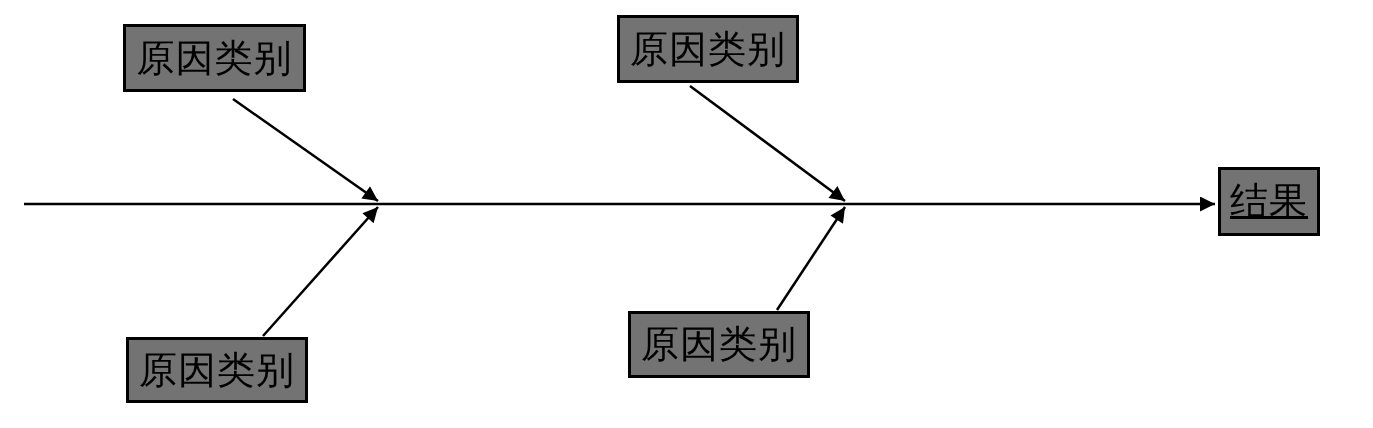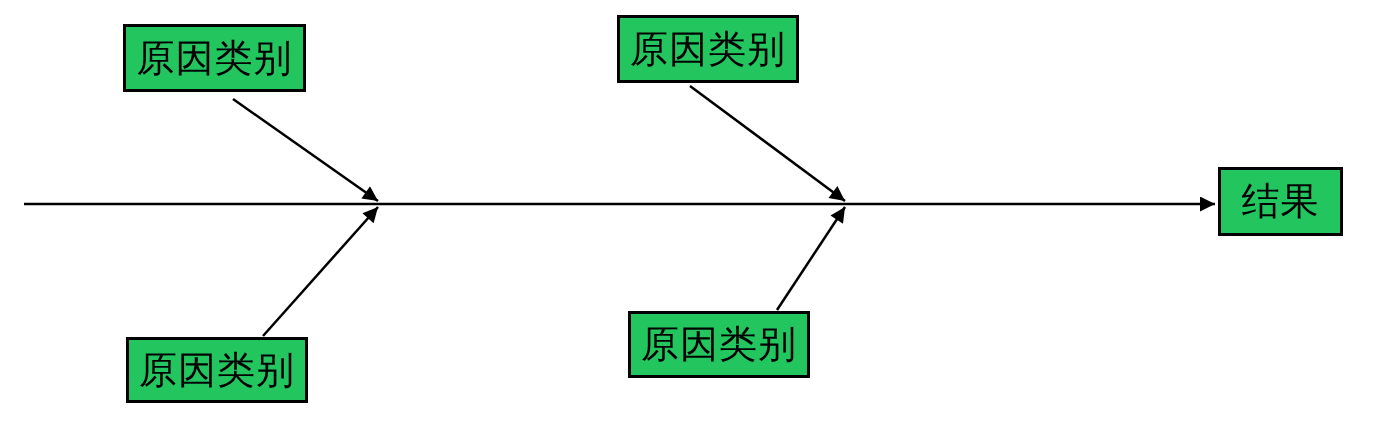--- a/index.html
+++ b/index.html
@@ -19,34 +19,34 @@
     position: absolute;
     left: 0;
     top: 0;
     width: 1373px;
     height: 428px;
   }
   .box {
     position: absolute;
     box-sizing: border-box;
     border: 3px solid #000000;
-    background: #22c55e;
+    background: #737373;
     display: flex;
     align-items: center;
     justify-content: center;
     font-size: 38px;
     color: #000000;
     letter-spacing: 1px;
     white-space: nowrap;
   }
   .box-cause-top-left     { left: 123px; top: 24px;  width: 183px; height: 68px; }
   .box-cause-top-middle   { left: 617px; top: 15px;  width: 182px; height: 68px; }
   .box-cause-bottom-left  { left: 126px; top: 337px; width: 182px; height: 66px; }
   .box-cause-bottom-middle{ left: 628px; top: 311px; width: 182px; height: 67px; }
-  .box-result             { left: 1218px; top: 167px; width: 125px; height: 69px; }
+  .box-result             { left: 1218px; top: 167px; width: 102px; height: 69px; text-decoration: underline; }
 </style>
 </head>
 <body>
 
 <div class="canvas">
 
   <svg class="diagram-svg" viewBox="0 0 1373 428">
     <defs>
       <marker id="arrowhead" viewBox="0 0 10 10" refX="10" refY="5" markerWidth="8" markerHeight="6" orient="auto">
         <path d="M 0 0 L 10 5 L 0 10 z" fill="#000000"></path>

